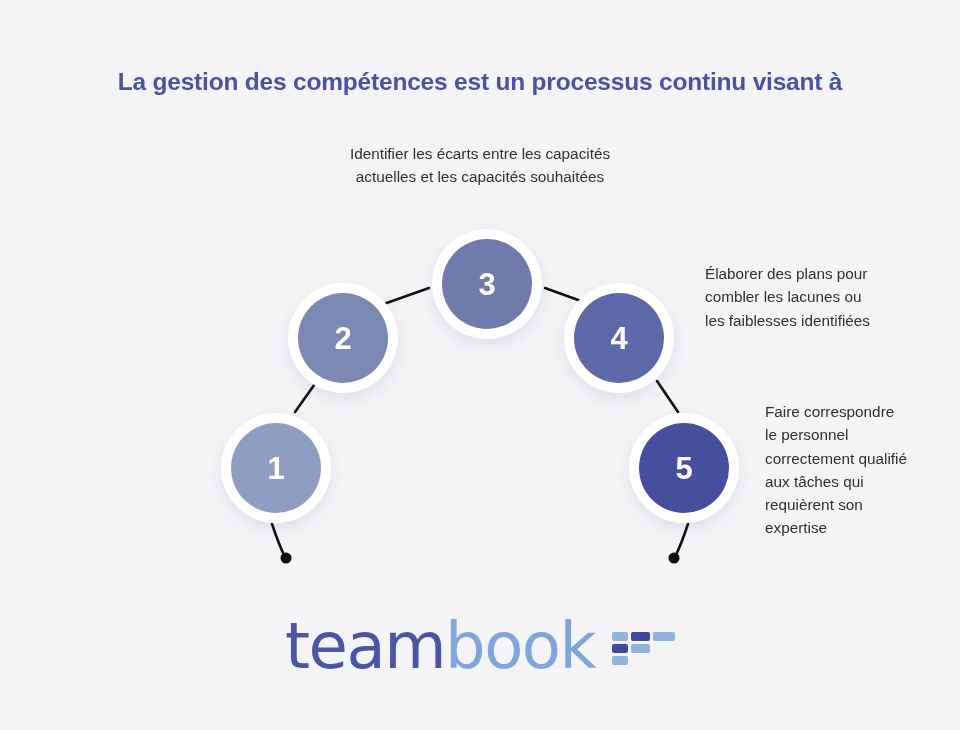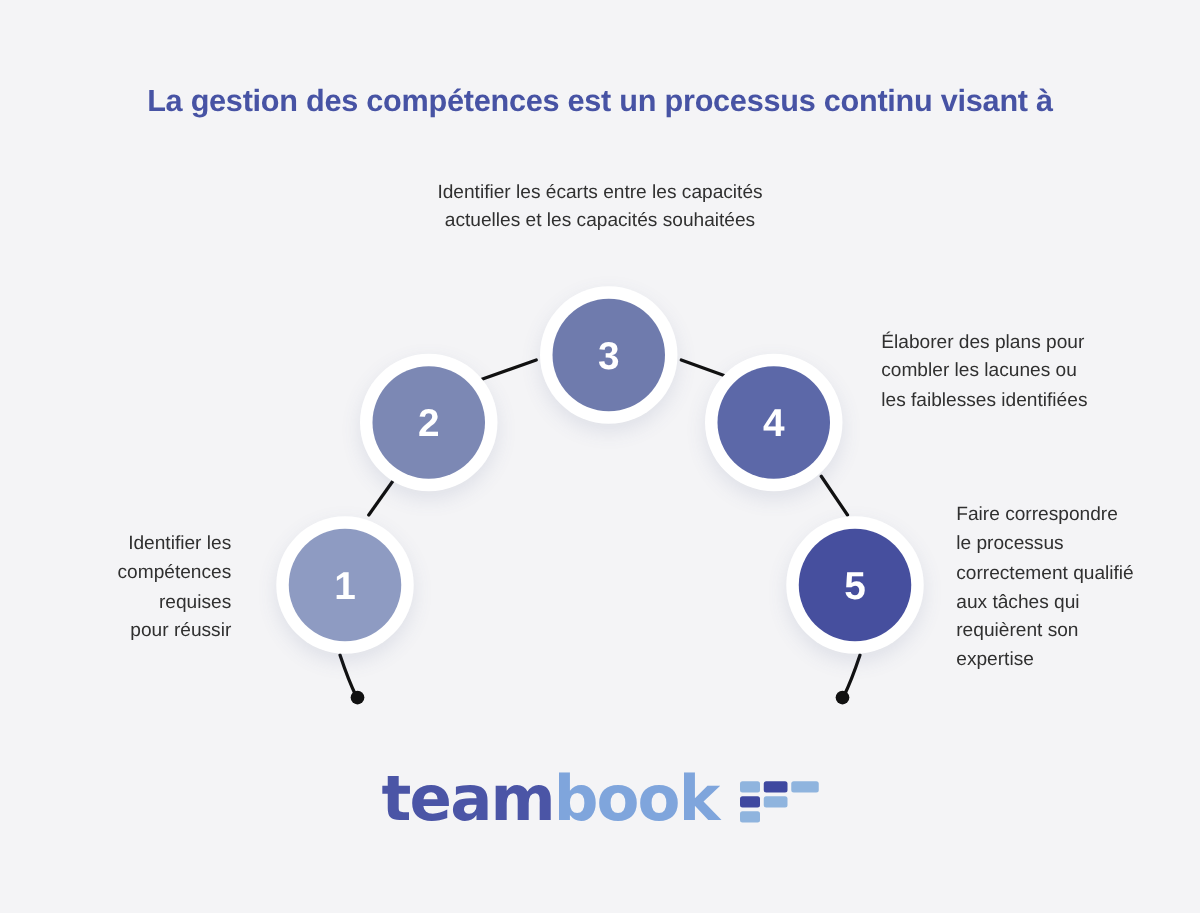--- a/index.html
+++ b/index.html
@@ -91,22 +91,22 @@
     left: 0;
     top: 614px;
     width: 960px;
     display: flex;
     align-items: center;
     justify-content: center;
     gap: 17px;
   }
   .logo-word {
     font-family: "DejaVu Sans", sans-serif;
-    font-size: 50px;
-    font-weight: 700;
+    font-size: 64px;
+    font-weight: 400;
     letter-spacing: -1.5px;
     line-height: 1;
   }
   .logo-team { color: #4b55a6; }
   .logo-book { color: #7fa5dc; }
   .logo-mark {
     display: grid;
     grid-template-columns: repeat(3, auto);
     grid-auto-rows: 9px;
     gap: 3px 3px;
@@ -168,31 +168,27 @@
     <div class="disc" style="background:#5c68a8">
       <span>4</span>
     </div>
   </div>
   <div class="node node-5">
     <div class="disc" style="background:#464f9e">
       <span>5</span>
     </div>
   </div>
 
-  <div class="label label-1">Identifier les
-compétences
-requises
-pour réussir</div>
   <div class="label label-3">Identifier les écarts entre les capacités
 actuelles et les capacités souhaitées</div>
   <div class="label label-4">Élaborer des plans pour
 combler les lacunes ou
 les faiblesses identifiées</div>
   <div class="label label-5">Faire correspondre
-le processus
+le personnel
 correctement qualifié
 aux tâches qui
 requièrent son
 expertise</div>
 
   <div class="logo">
     <div class="logo-word"><span class="logo-team">team</span><span class="logo-book">book</span></div>
     <div class="logo-mark">
       <i class="bar-lt w-sm"></i>
       <i class="bar-dk w-md"></i>

